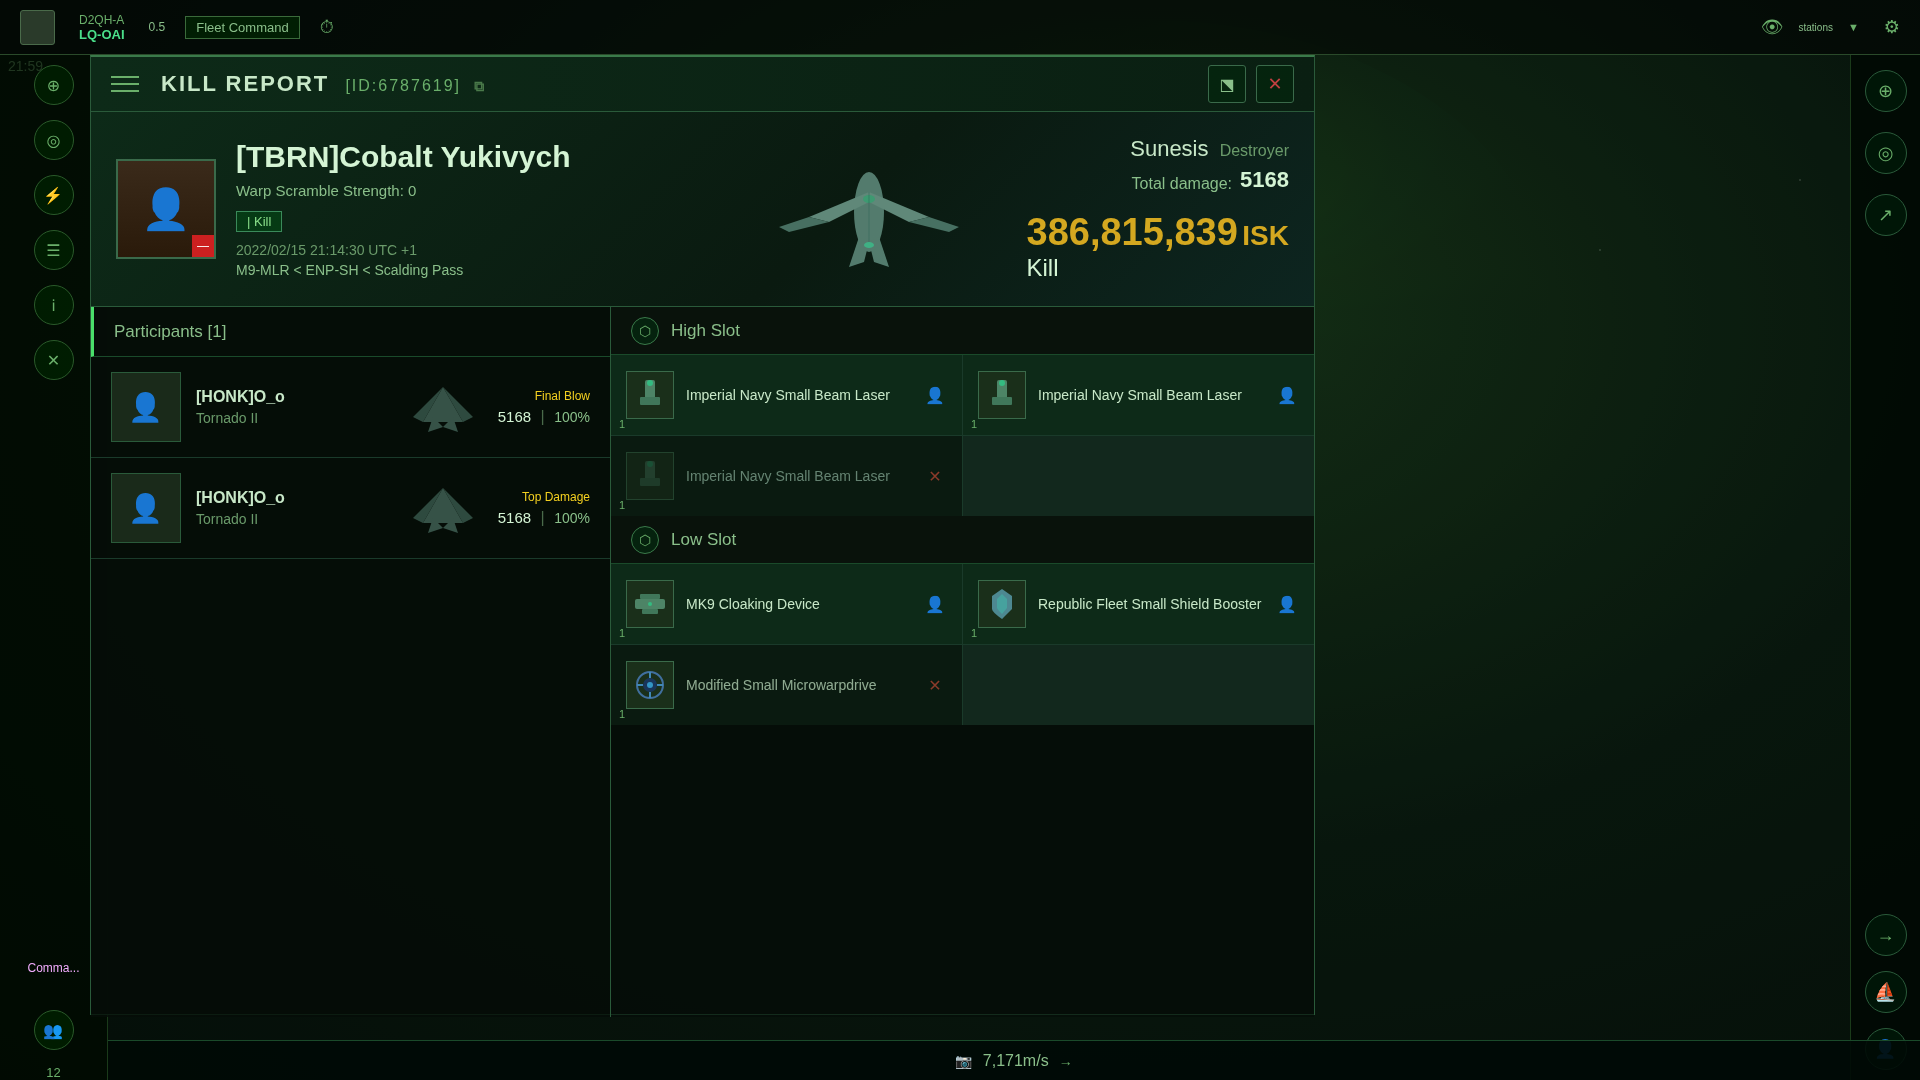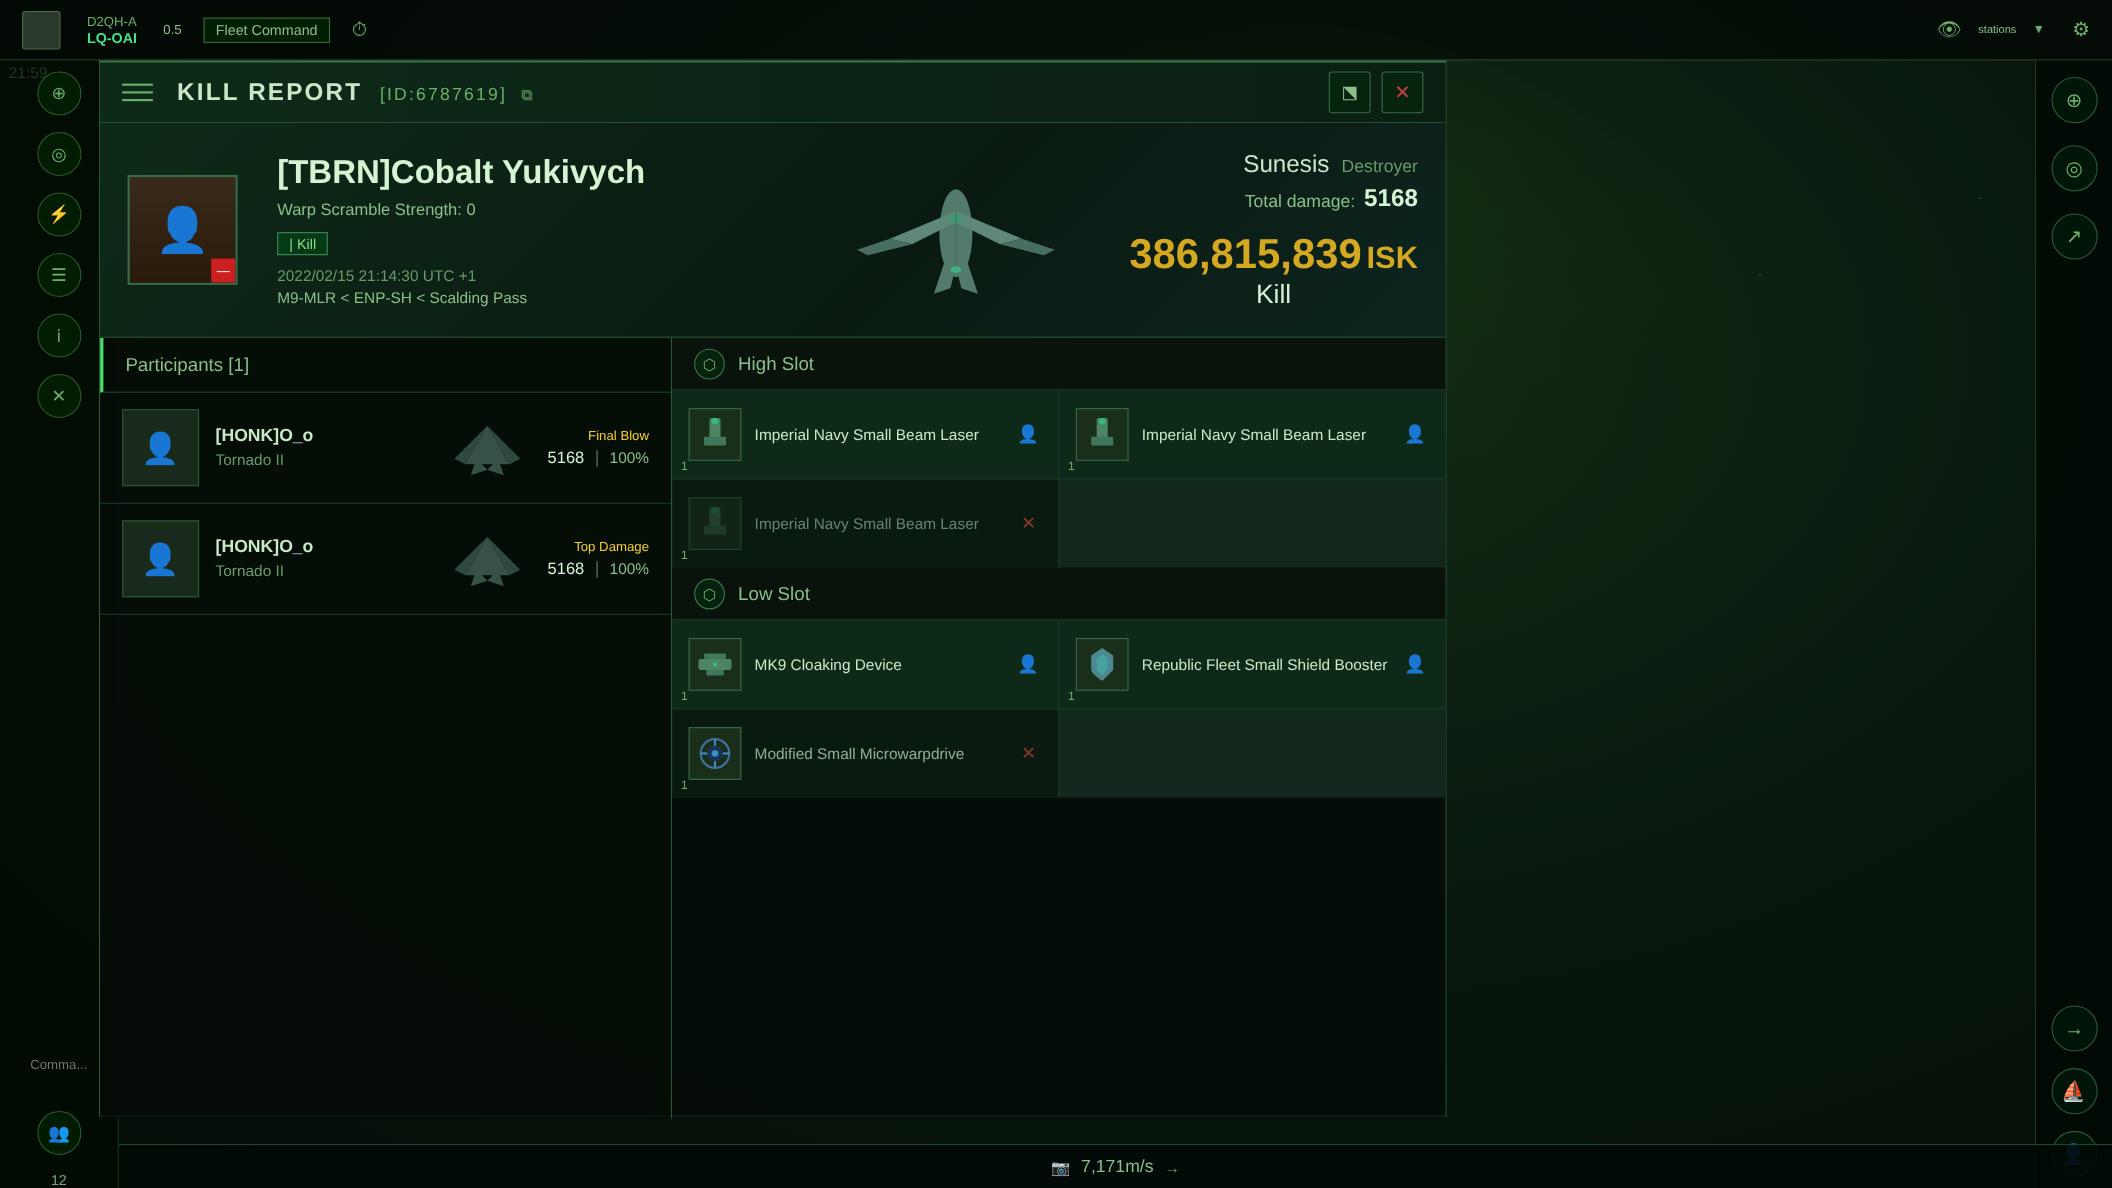--- a/index.html
+++ b/index.html
@@ -223,21 +223,21 @@
       height: 22px;
       background: #cc2020;
       display: flex;
       align-items: center;
       justify-content: center;
       color: white;
       font-size: 12px;
     }
 
     .victim-info {
-      margin-left: 36px;
+      margin-left: 20px;
       flex: 1;
     }
 
     .victim-name {
       color: #d4f4d4;
       font-size: 30px;
       font-weight: bold;
       margin-bottom: 8px;
     }
 
@@ -321,21 +321,21 @@
 
     .isk-label {
       color: #d4a820;
       font-size: 28px;
       font-weight: bold;
     }
 
     .kill-label {
       color: #d4f4d4;
       font-size: 24px;
-      text-align: center;
+      text-align: left;
     }
 
     
     .main-content {
       display: flex;
       height: calc(960px - 55px - 195px);
     }
 
     
     .participants-panel {
@@ -654,21 +654,21 @@
   <div>21:59</div>
 </div>
 
 <div class="left-panel">
   <div class="left-icon">⊕</div>
   <div class="left-icon">◎</div>
   <div class="left-icon">⚡</div>
   <div class="left-icon">☰</div>
   <div class="left-icon">ℹ</div>
   <div class="left-icon">✕</div>
-  <div style="margin-top:auto;padding-bottom:20px;color:#737373;font-size:12px">Comma...</div>
+  <div style="margin-top:auto;padding-bottom:20px;color:#f0abfc;font-size:12px">Comma...</div>
   <div class="left-icon">👥</div>
   <div style="color:#6aaf6a;font-size:13px">12</div>
 </div>
 
 <div class="kill-report">
 
   <div class="kr-header">
     <div class="kr-menu-btn">
       <div class="kr-menu-line"></div>
       <div class="kr-menu-line"></div>

